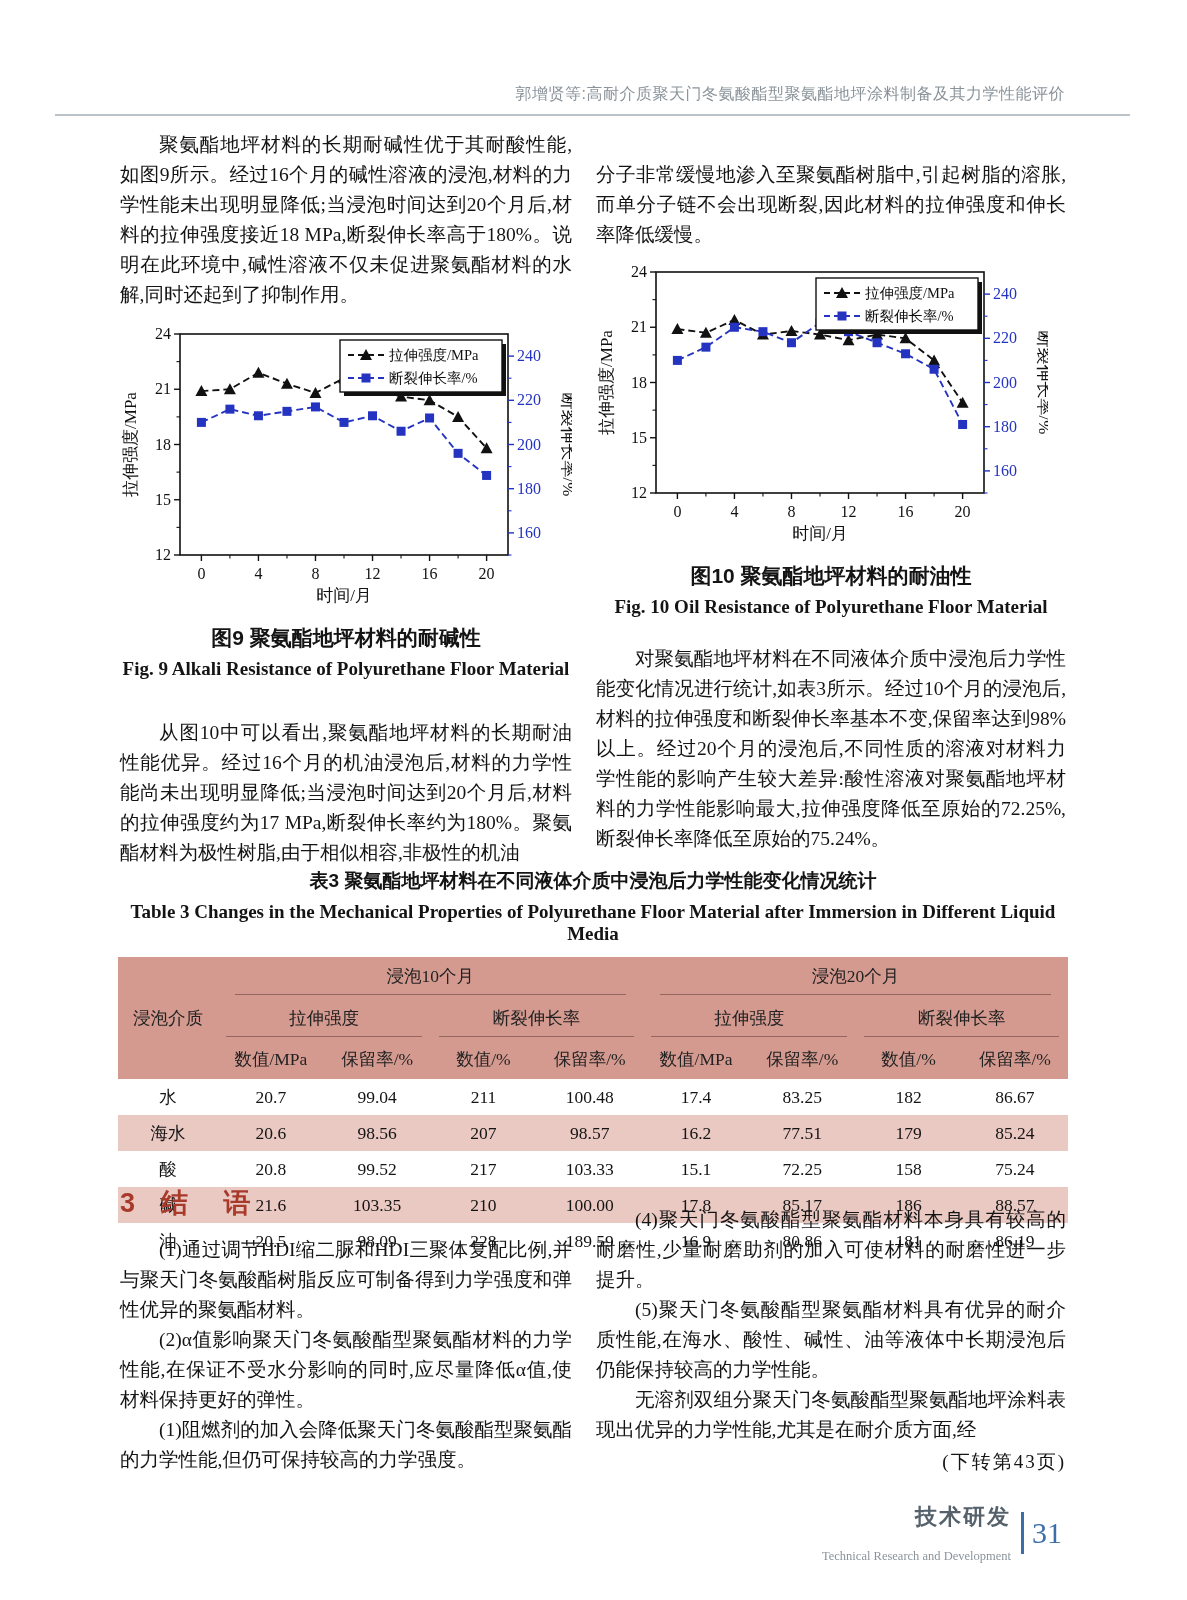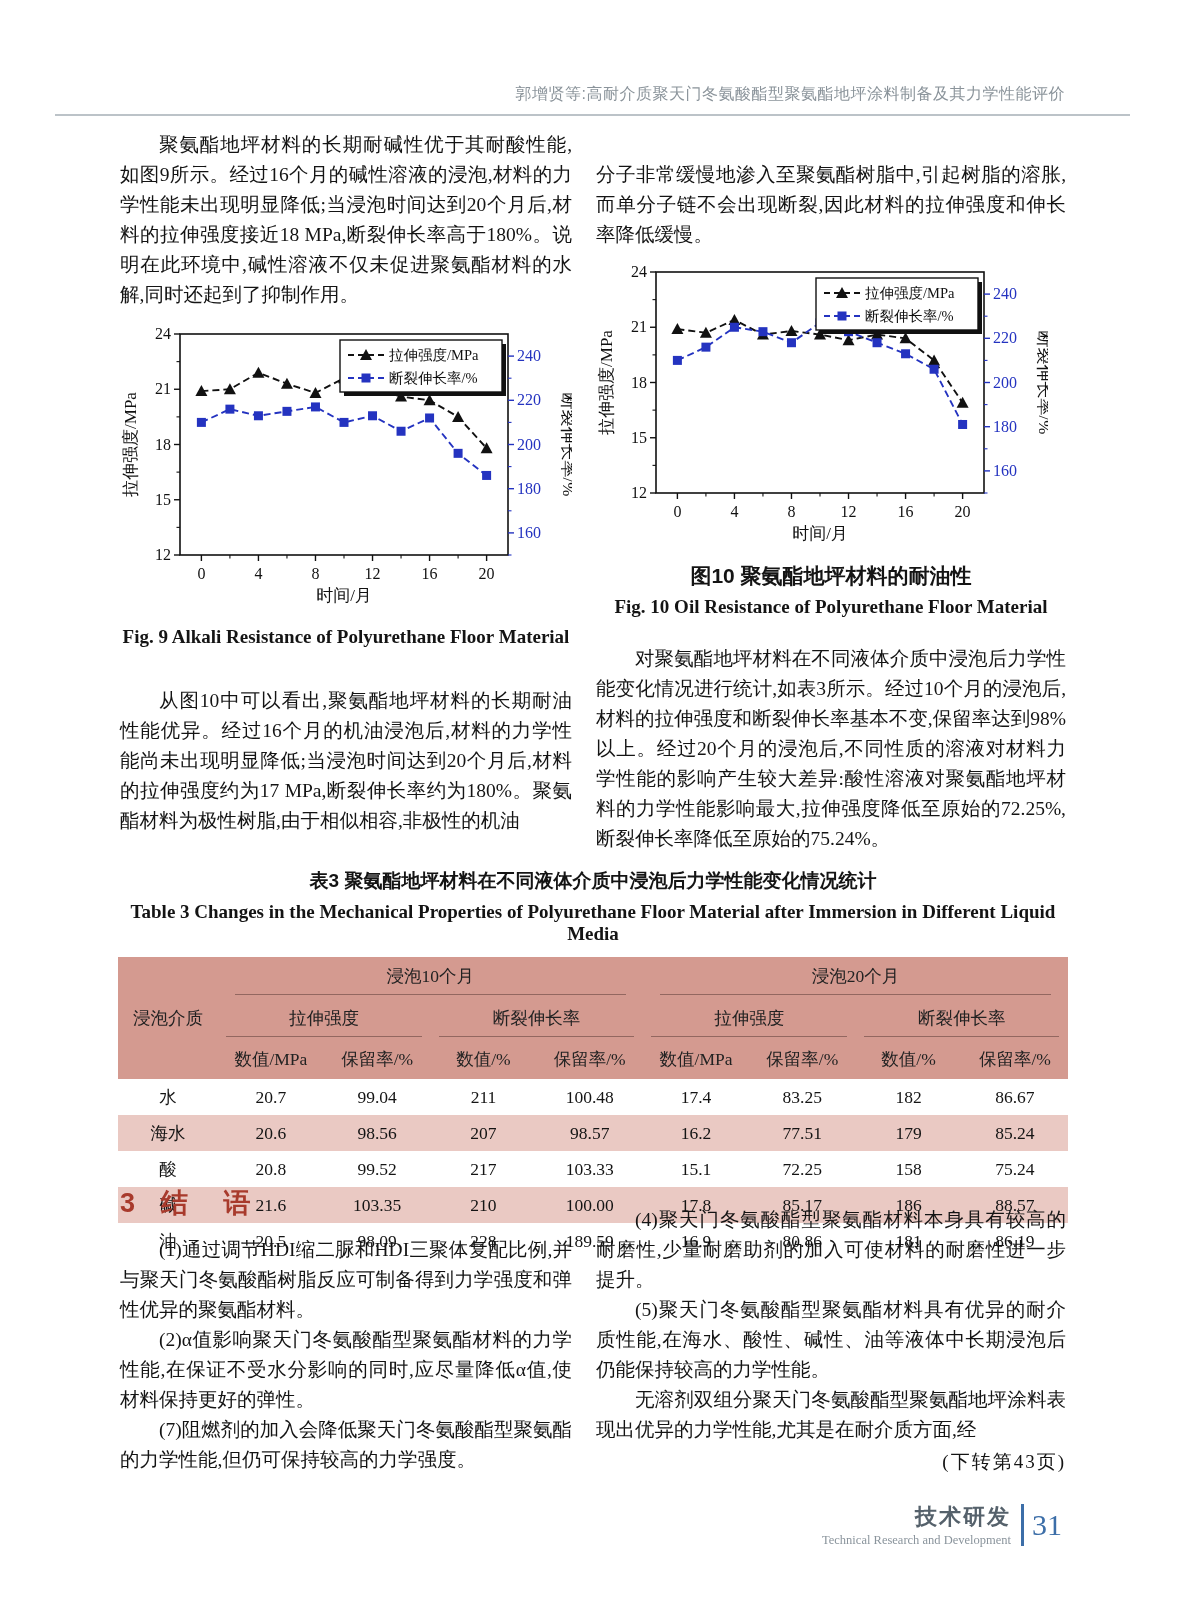--- a/index.html
+++ b/index.html
@@ -37,21 +37,21 @@
   .conclusion-right{position:absolute;left:596px;top:1205px;width:470px;}
   .section-heading{font-family:"Liberation Sans","DejaVu Sans",sans-serif;font-weight:bold;font-size:27px;color:#a83a2c;margin:0 0 14px 0;}
   .section-heading .num{margin-right:26px;}
   .section-heading .txt{letter-spacing:14px;}
   .conclusion-left p, .conclusion-right p{margin:0;}
   .continuation{font-size:19px;text-align:right;margin-top:4px;letter-spacing:2px;}
 
   .footer{position:absolute;top:1502px;left:0;width:1062px;display:flex;justify-content:flex-end;align-items:center;}
   .footer-text{text-align:right;}
   .footer-cn{font-family:"Liberation Sans","DejaVu Sans",sans-serif;font-weight:bold;font-size:22px;color:#55616b;letter-spacing:2px;}
-  .footer-en{font-family:"Liberation Serif","DejaVu Serif",serif;font-size:12.5px;color:#8a949c;margin-top:1px;}
+  .footer-en{font-family:"Liberation Serif","DejaVu Serif",serif;font-size:12.5px;color:#8a949c;margin-top:17px;}
   .footer-bar{width:3px;height:42px;background:#3c6ea8;margin:0 8px 0 10px;}
   .footer-page{font-size:30px;color:#3c6ea8;font-family:"Liberation Serif","DejaVu Serif",serif;}
 </style>
 </head>
 <body>
 
 <div class="page">
 
   <div class="running-header">
     <span>郭增贤等:高耐介质聚天门冬氨酸酯型聚氨酯地坪涂料制备及其力学性能评价</span>
@@ -141,20 +141,21 @@
             <rect x="220" y="20" width="162" height="52" fill="#fff" stroke="#111" stroke-width="1.4"></rect>
             <line x1="228" y1="35" x2="264" y2="35" stroke="#111111" stroke-width="1.9" stroke-dasharray="6 4"></line>
             <path d="M 246 29 L 252 40 L 240 40 Z" fill="#111111"></path>
             <text x="269" y="40" text-anchor="start" font-size="14.5" fill="#111">拉伸强度/MPa</text>
             <line x1="228" y1="58" x2="264" y2="58" stroke="#2433c0" stroke-width="1.9" stroke-dasharray="6 4"></line>
             <rect x="241.5" y="53.5" width="9" height="9" fill="#2433c0"></rect>
             <text x="269" y="63" text-anchor="start" font-size="14.5" fill="#111">断裂伸长率/%</text>
           </svg>
         </div>
       <figcaption>
+        <div class="cap-cn">图9  聚氨酯地坪材料的耐碱性</div>
         <div class="cap-en">Fig. 9  Alkali Resistance of Polyurethane Floor Material</div>
       </figcaption>
     </figure>
     <p class="body-para indent para-after-fig">从图10中可以看出,聚氨酯地坪材料的长期耐油性能优异。经过16个月的机油浸泡后,材料的力学性能尚未出现明显降低;当浸泡时间达到20个月后,材料的拉伸强度约为17 MPa,断裂伸长率约为180%。聚氨酯材料为极性树脂,由于相似相容,非极性的机油</p>
   </div>
 
   <div class="col right-col">
     <p class="body-para">分子非常缓慢地渗入至聚氨酯树脂中,引起树脂的溶胀,而单分子链不会出现断裂,因此材料的拉伸强度和伸长率降低缓慢。</p>
     <figure class="chart-figure">
       <div class="chart-box">
@@ -359,21 +360,21 @@
           </tr>
         </tbody>
     </table>
   </div>
 
   <div class="conclusion-left">
     <h2 class="section-heading"><span class="num">3</span><span class="txt">结 语</span></h2>
     <div>
         <p class="body-para indent">(1)通过调节HDI缩二脲和HDI三聚体复配比例,并与聚天门冬氨酸酯树脂反应可制备得到力学强度和弹性优异的聚氨酯材料。</p>
         <p class="body-para indent">(2)α值影响聚天门冬氨酸酯型聚氨酯材料的力学性能,在保证不受水分影响的同时,应尽量降低α值,使材料保持更好的弹性。</p>
-        <p class="body-para indent">(7)阻燃剂的加入会降低聚天门冬氨酸酯型聚氨酯的力学性能,但仍可保持较高的力学强度。</p>
+        <p class="body-para indent">(1)阻燃剂的加入会降低聚天门冬氨酸酯型聚氨酯的力学性能,但仍可保持较高的力学强度。</p>
       </div>
   </div>
 
   <div class="conclusion-right">
     <div>
         <p class="body-para indent">(4)聚天门冬氨酸酯型聚氨酯材料本身具有较高的耐磨性,少量耐磨助剂的加入可使材料的耐磨性进一步提升。</p>
         <p class="body-para indent">(5)聚天门冬氨酸酯型聚氨酯材料具有优异的耐介质性能,在海水、酸性、碱性、油等液体中长期浸泡后仍能保持较高的力学性能。</p>
         <p class="body-para indent">无溶剂双组分聚天门冬氨酸酯型聚氨酯地坪涂料表现出优异的力学性能,尤其是在耐介质方面,经</p>
       </div>
     <div class="continuation">(下转第43页)</div>

